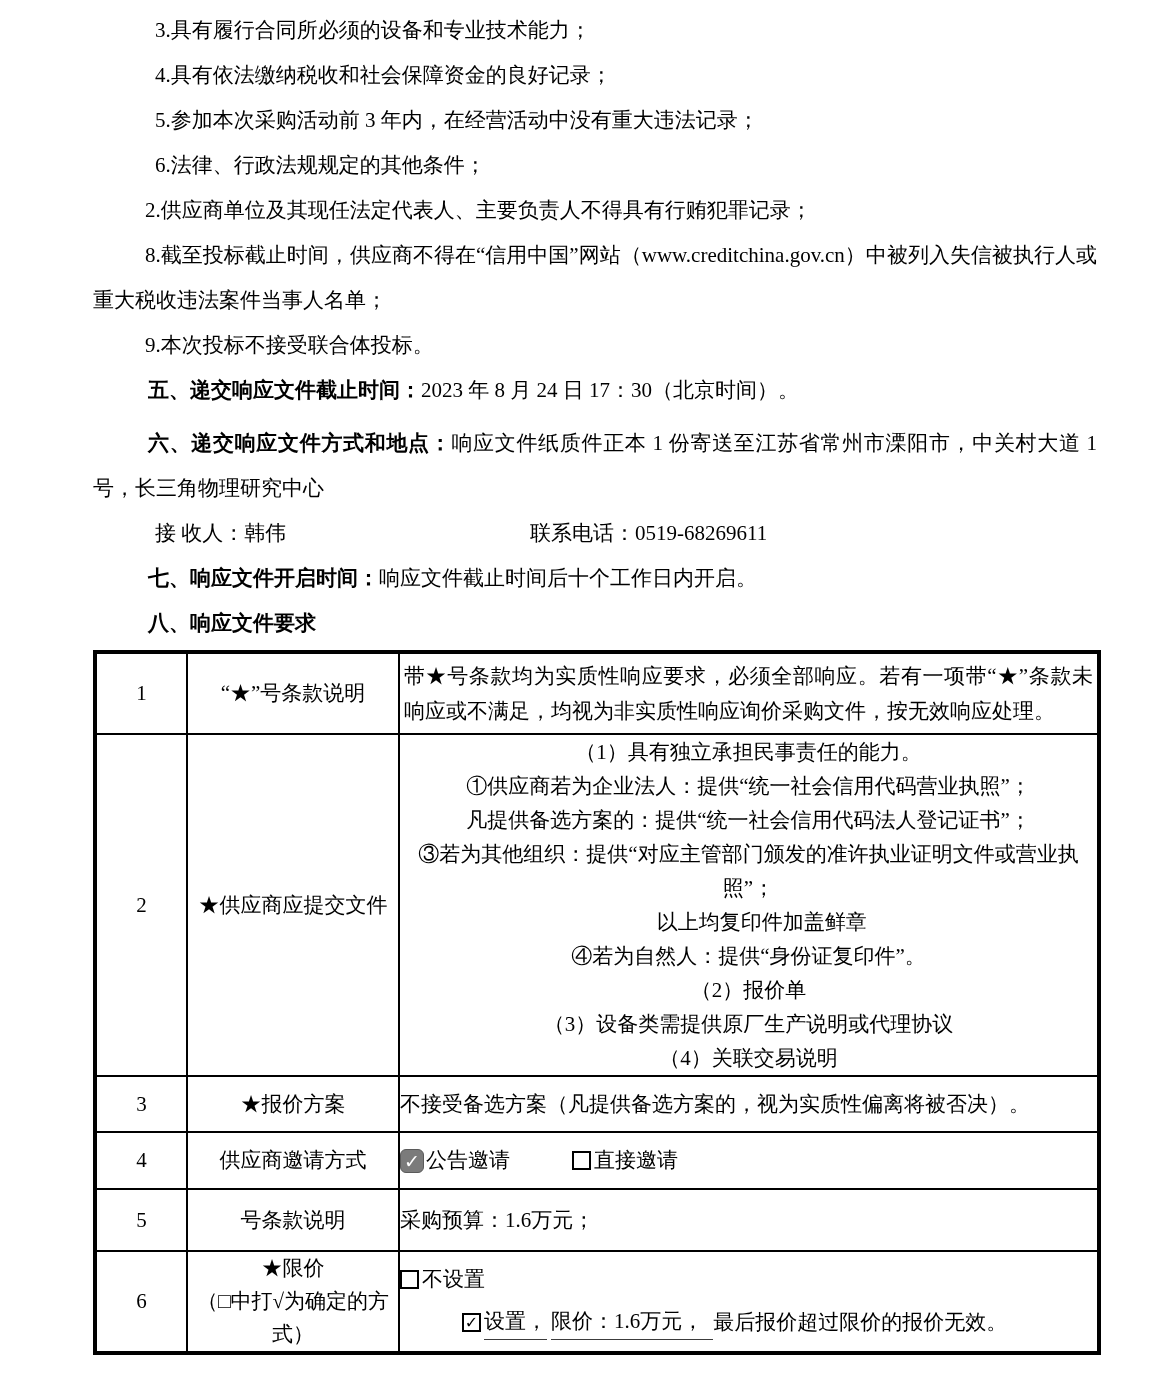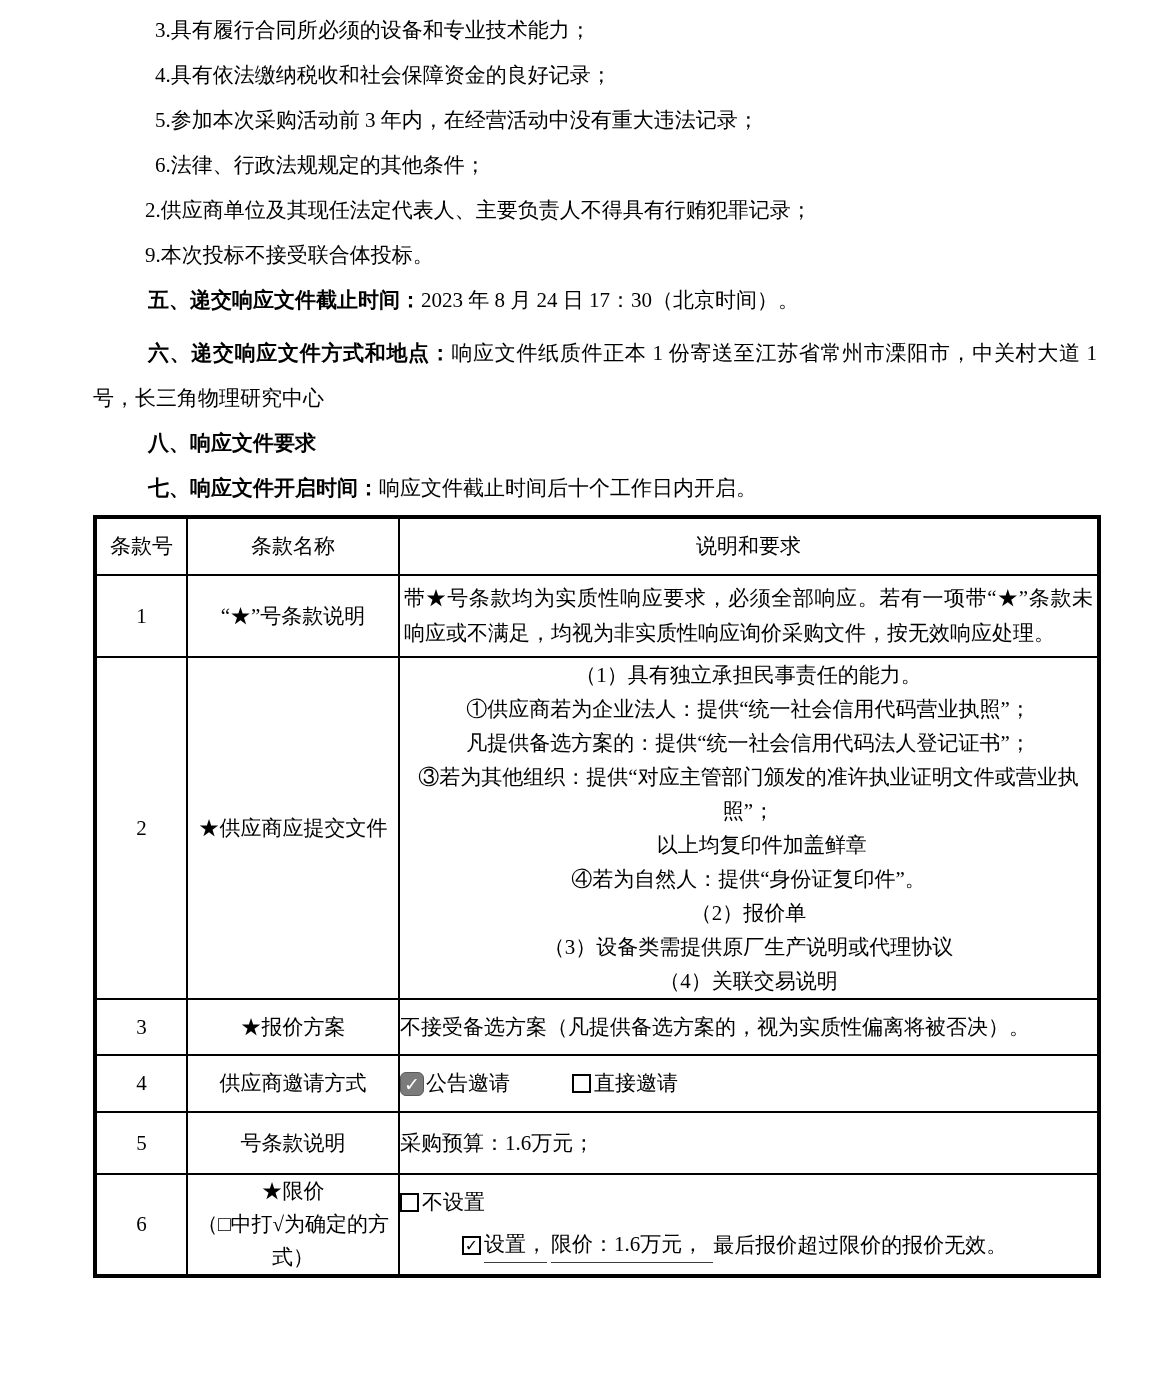--- a/index.html
+++ b/index.html
@@ -46,46 +46,43 @@
 </head>
 <body>
 
 <div class="doc">
 
   <p class="para indent-deep">3.具有履行合同所必须的设备和专业技术能力；</p>
   <p class="para indent-deep">4.具有依法缴纳税收和社会保障资金的良好记录；</p>
   <p class="para indent-deep">5.参加本次采购活动前 3 年内，在经营活动中没有重大违法记录；</p>
   <p class="para indent-deep">6.法律、行政法规规定的其他条件；</p>
   <p class="para indent">2.供应商单位及其现任法定代表人、主要负责人不得具有行贿犯罪记录；</p>
+  <p class="para indent">8.截至投标截止时间，供应商不得在“信用中国”网站（www.creditchina.gov.cn）中被列入失信被执行人或重大税收违法案件当事人名单；</p>
   <p class="para indent">9.本次投标不接受联合体投标。</p>
 
   <p class="para indent-sec"><span class="lbl">五、递交响应文件截止时间：</span><span>2023 年 8 月 24 日 17：30（北京时间）。</span></p>
 
   <p class="para indent-sec sec-six"><span class="lbl">六、递交响应文件方式和地点：</span><span>响应文件纸质件正本 1 份寄送至江苏省常州市溧阳市，中关村大道 1 号，长三角物理研究中心</span></p>
 
+  <p class="para indent-deep"><span class="contact-left">接 收人：韩伟</span><span>联系电话：0519-68269611</span></p>
+
+  <p class="para indent-sec"><span class="lbl">七、响应文件开启时间：</span><span>响应文件截止时间后十个工作日内开启。</span></p>
 
   <p class="para indent-sec"><span class="lbl">八、响应文件要求</span></p>
-
-  <p class="para indent-sec"><span class="lbl">七、响应文件开启时间：</span><span>响应文件截止时间后十个工作日内开启。</span></p>
 
 </div>
 
 <table class="req">
   <colgroup>
       <col style="width:92px">
       <col style="width:212px">
       <col style="width:700px">
     </colgroup>
 
   <tbody>
-      <tr style="height:58px">
-    <th class="h">条款号</th>
-    <th class="h">条款名称</th>
-    <th class="h">说明和要求</th>
-  </tr>
 
   <tr style="height:82px">
     <td class="c1">1</td>
     <td class="c2">“★”号条款说明</td>
     <td class="c3 desc-justify" style="padding:2px 4px;">带★号条款均为实质性响应要求，必须全部响应。若有一项带“★”条款未响应或不满足，均视为非实质性响应询价采购文件，按无效响应处理。</td>
   </tr>
 
   <tr style="height:307px">
     <td class="c1">2</td>
     <td class="c2">★供应商应提交文件</td>

